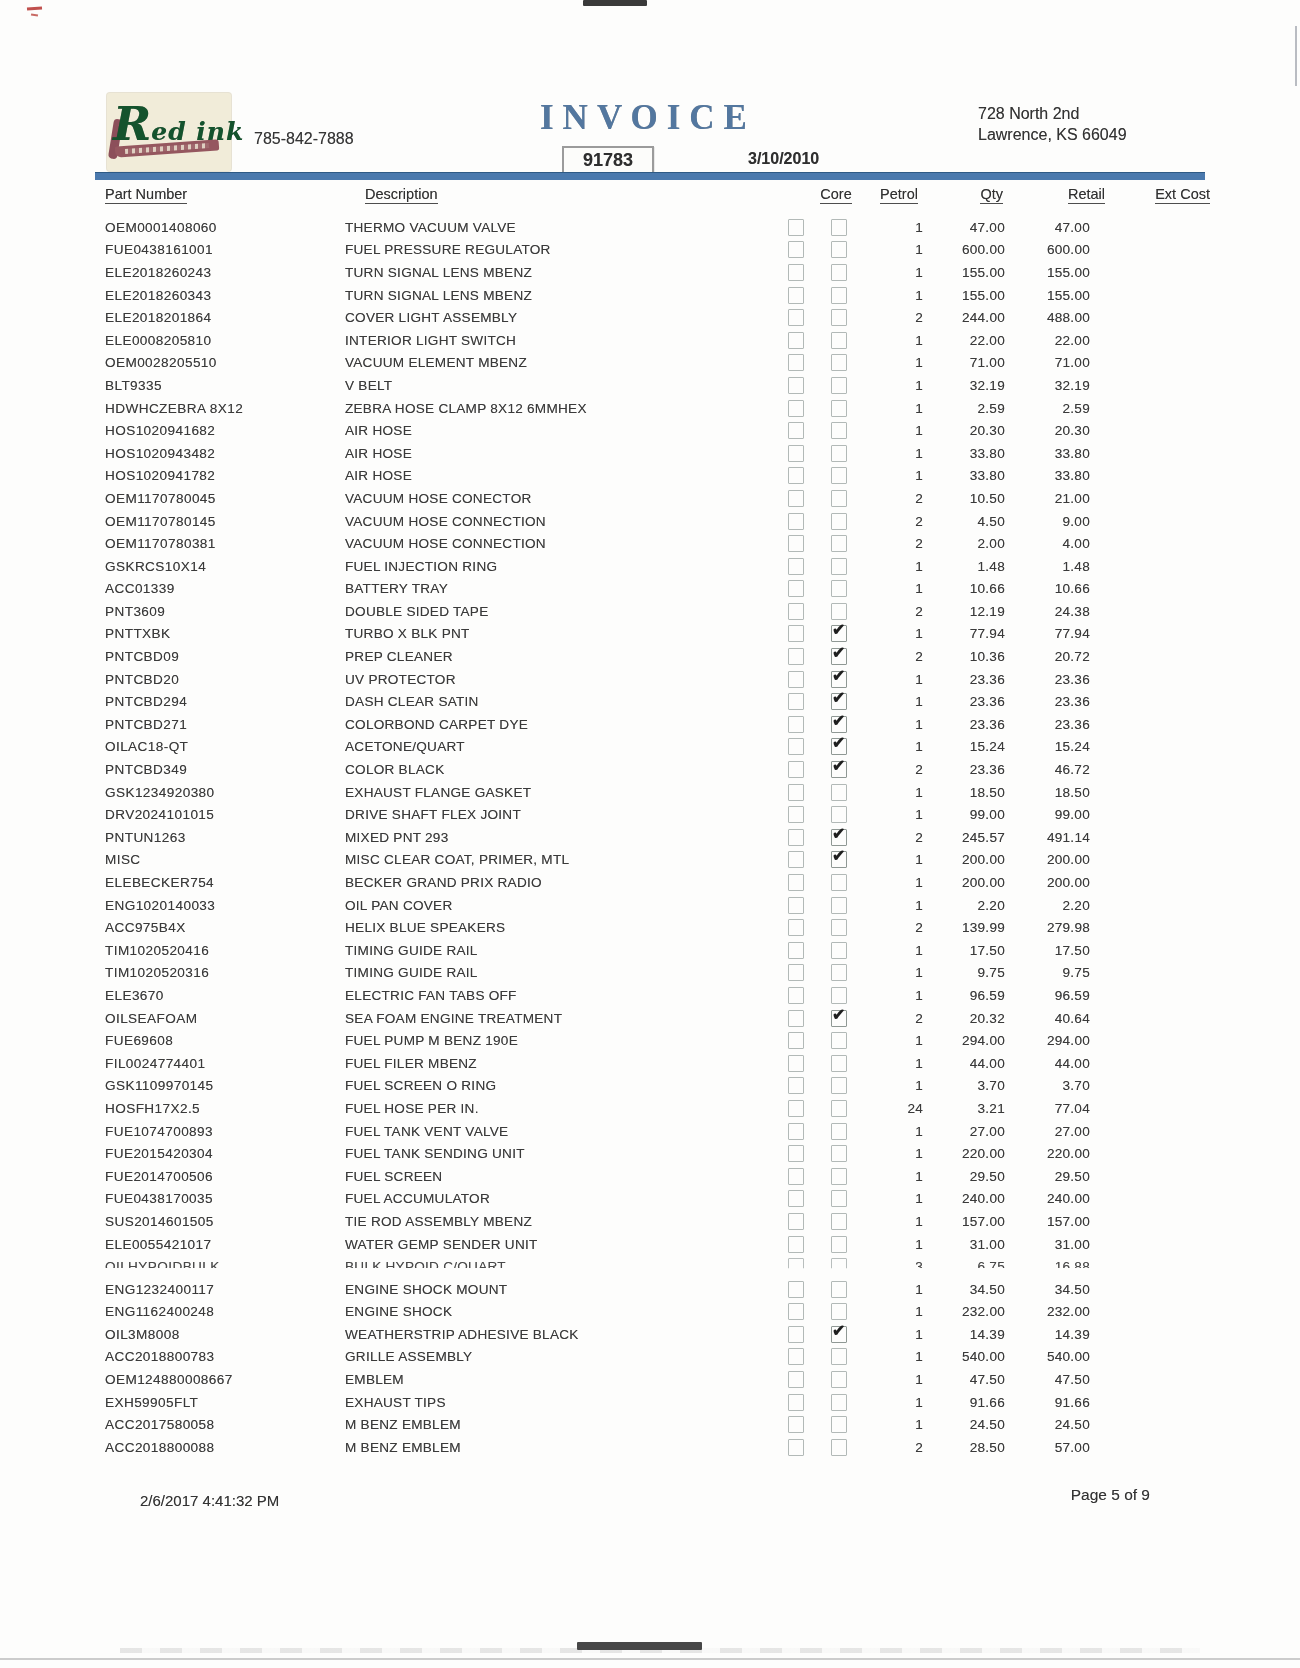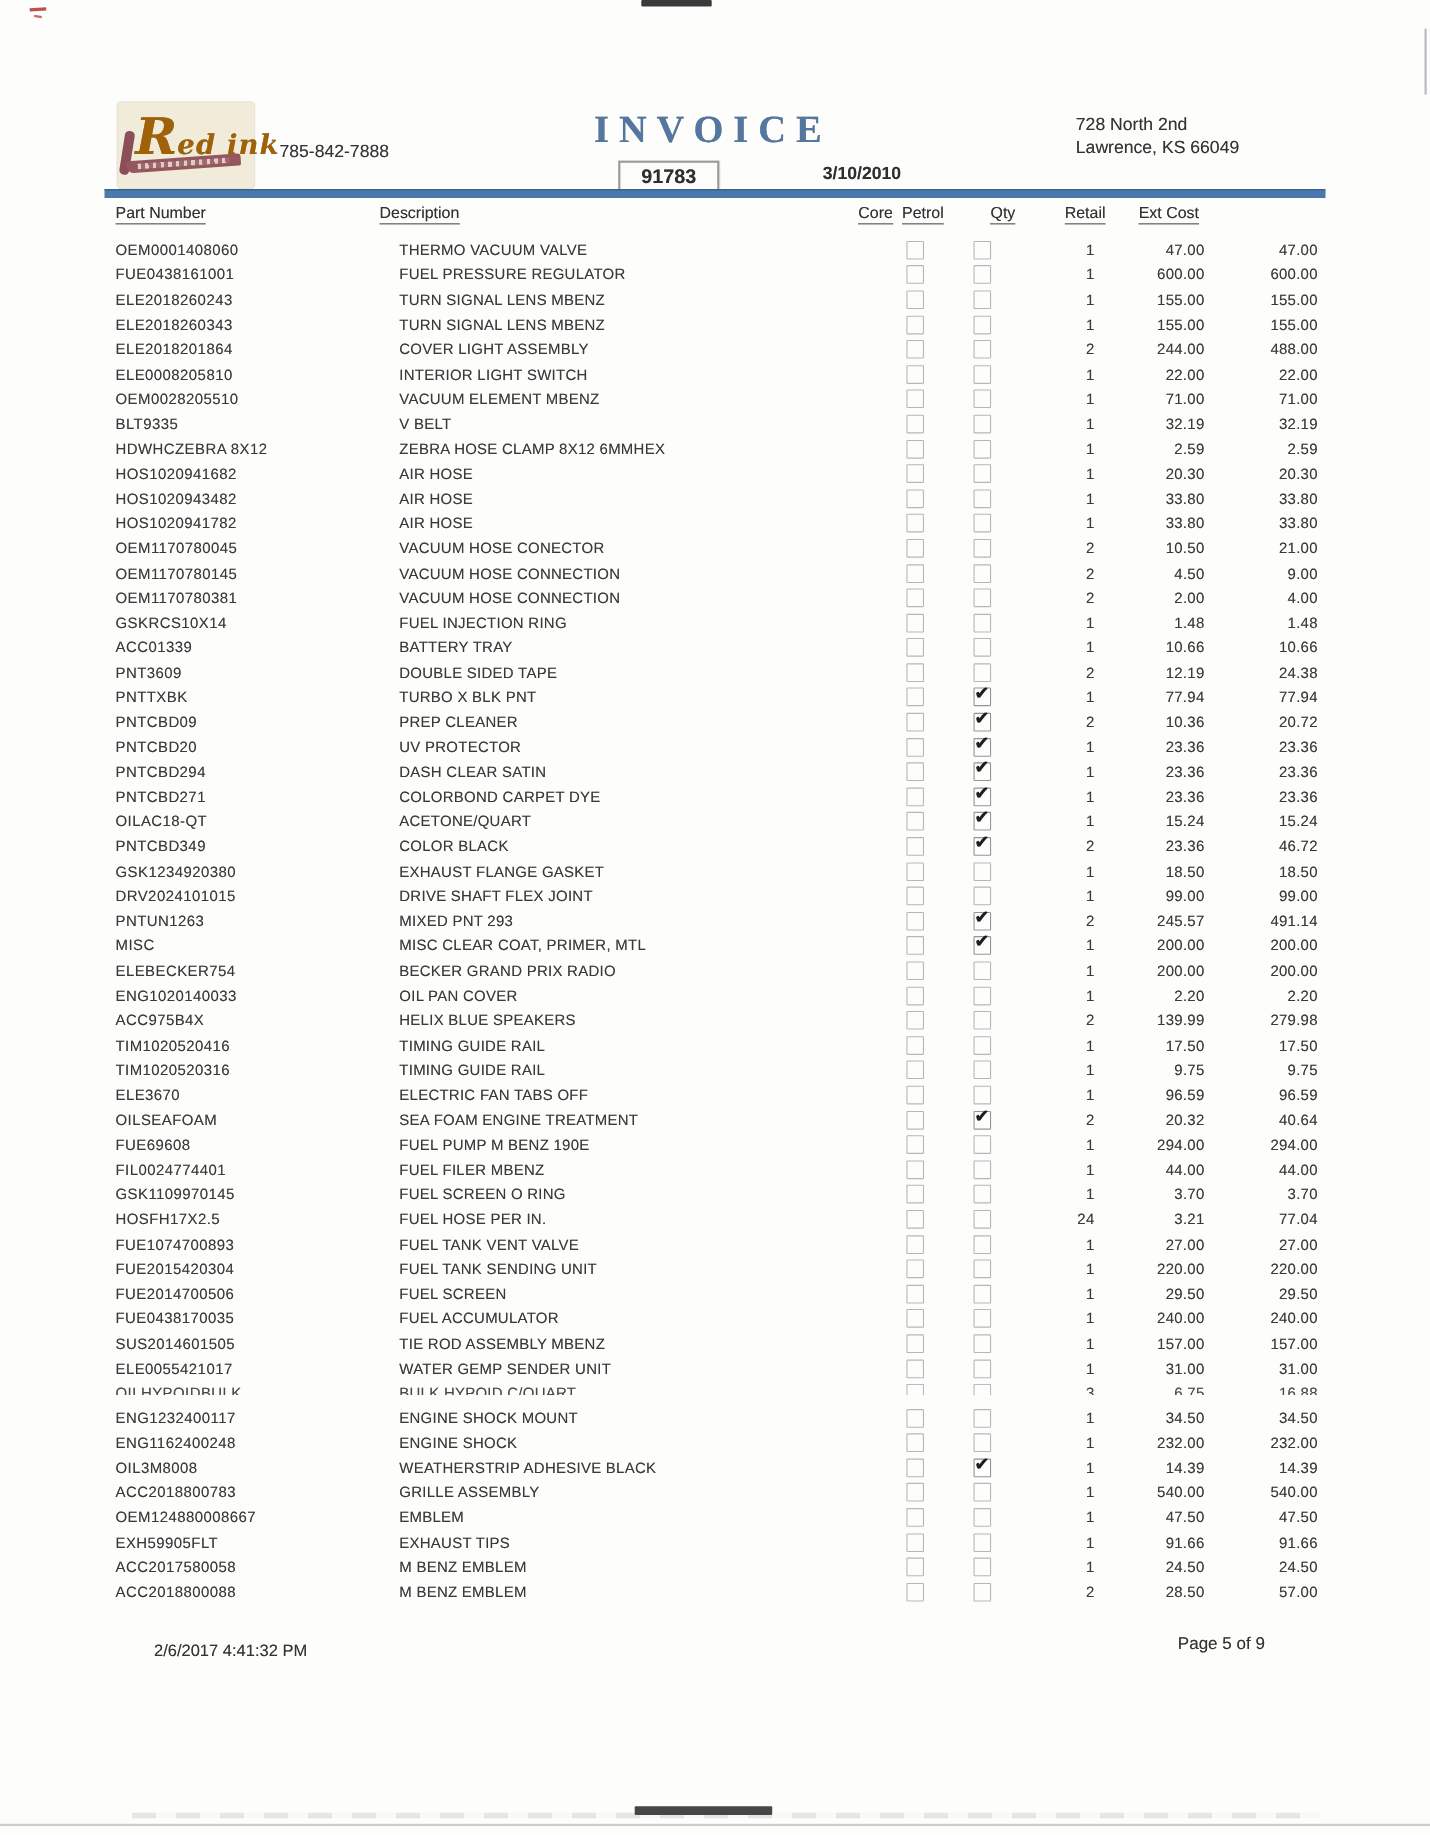--- a/index.html
+++ b/index.html
@@ -19,23 +19,23 @@
   .art-bottom-line{left:0;top:1658px;width:1300px;height:2px;background:#cccccc;}
   .art-bottom-smudge{left:120px;top:1648px;width:1080px;height:5px;
     background:repeating-linear-gradient(90deg,rgba(160,160,160,.25) 0 22px,rgba(200,200,200,.08) 22px 40px);}
   .art-bottom-bar{left:577px;top:1642px;width:125px;height:8px;background:#474747;border-radius:1px;}
   
   .logo{
     position:absolute;left:107px;top:93px;width:124px;height:78px;
     background:#f1ecd9;border-radius:3px;box-shadow:0 0 0 1px rgba(210,200,170,.5);
   }
   .logo-script{
-    position:absolute;left:16px;top:8px;
+    position:absolute;left:6px;top:8px;
     font-family:"DejaVu Serif",serif;font-style:italic;font-weight:bold;
-    color:#a16207;white-space:nowrap;line-height:1;
+    color:#14532d;white-space:nowrap;line-height:1;
   }
   .logo-script .big-r{font-size:46px;}
   .logo-script .rest{font-size:25px;letter-spacing:1px;}
   .logo-swoosh{
     position:absolute;left:8px;top:50px;width:104px;height:11px;
     background:#95575f;transform:rotate(-4deg);border-radius:2px 3px 2px 6px;
   }
   .logo-swoosh-inner{
     position:absolute;left:10px;top:3px;width:84px;height:5px;
     background:repeating-linear-gradient(90deg,#f1ecd9 0 3px,rgba(241,236,217,.15) 3px 7px);
@@ -63,28 +63,28 @@
     position:absolute;left:95px;top:172px;width:1110px;height:7px;
     background:#4a79ad;border-top:1px solid #2e5a85;
   }
   
   .table{position:absolute;left:105px;top:186px;width:990px;}
   .grid-row{
     display:grid;
     grid-template-columns:240px 432px 38px 48px 60px 82px 85px;
     align-items:center;
   }
-  .head-row{height:30px;align-items:start;font-size:14.5px;color:#313131;}
+  .head-row{height:30px;align-items:start;font-size:14.5px;color:#313131;gap:20px;}
   .head-row .hd{display:inline-block;}
   .hd u{text-decoration:none;border-bottom:1.5px solid #4d4d4d;padding-bottom:1px;}
   .c-left{text-align:left;}
   .c-center{text-align:center;}
   .c-right{text-align:right;}
   .rows{display:block;}
-  .row{height:22.6px;font-size:13.6px;letter-spacing:.25px;color:#3a3a3a;gap:18px;}
+  .row{height:22.6px;font-size:13.6px;letter-spacing:.25px;color:#3a3a3a;}
   .row .c-part{letter-spacing:.4px;}
   .checkbox{
     display:inline-block;width:14px;height:15px;
     border:1.5px solid #b2b9b7;border-radius:1px;background:transparent;
     position:relative;vertical-align:middle;
   }
   .checkbox.checked{border-color:#8f9894;}
   .checkbox .mark{
     position:absolute;left:0px;top:-6px;font-size:16px;font-weight:bold;color:#1e1e1e;
     text-shadow:none;

